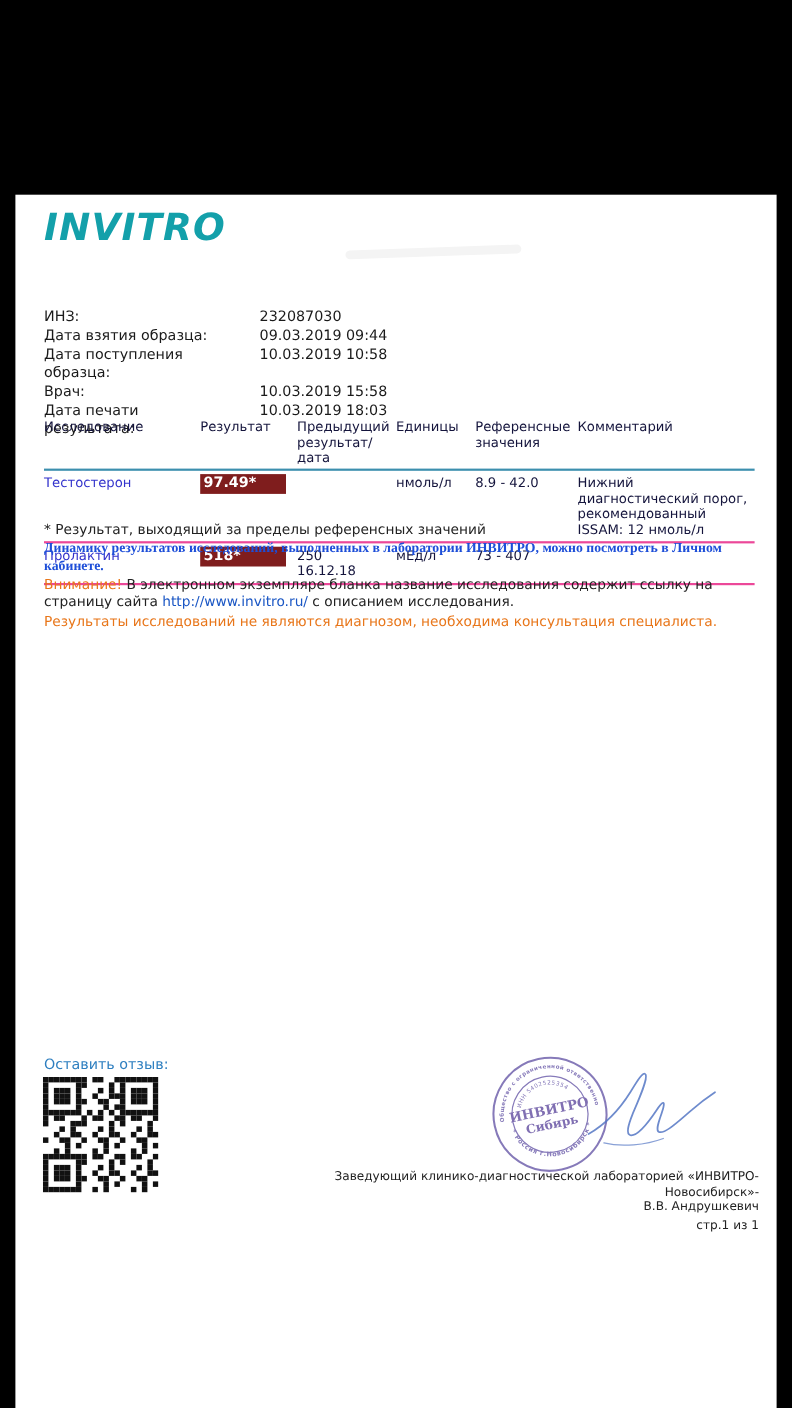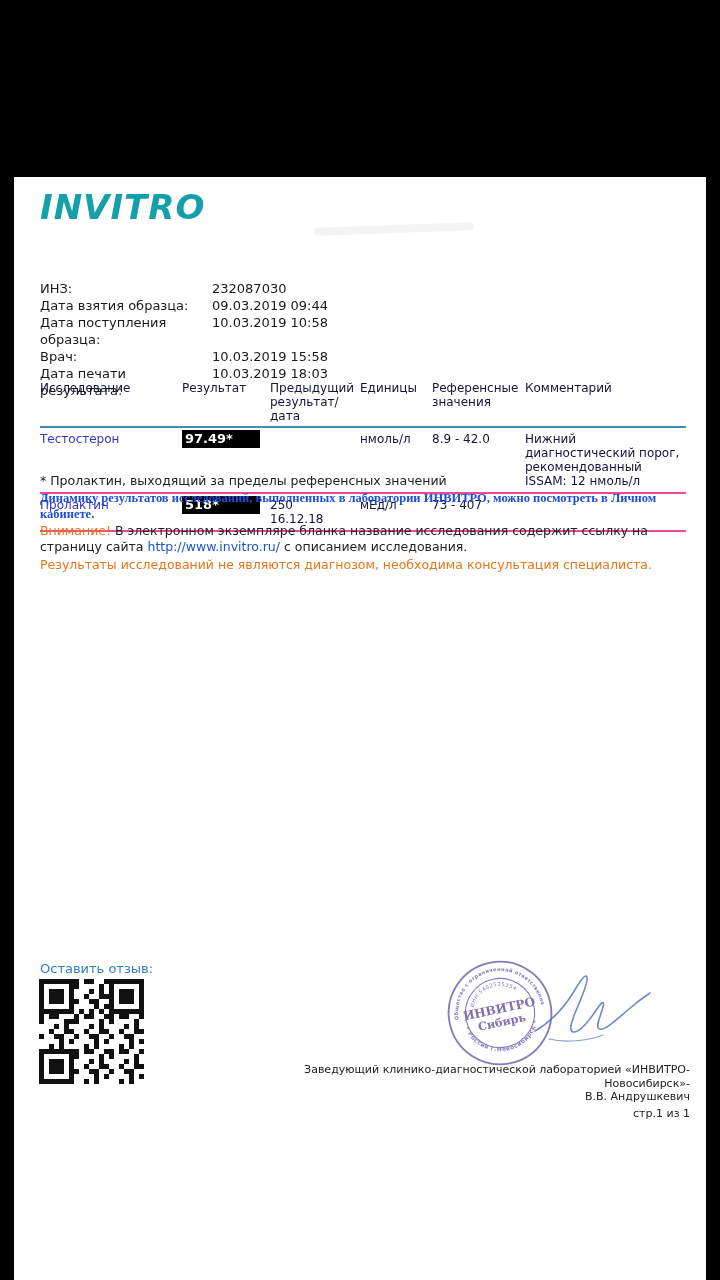--- a/index.html
+++ b/index.html
@@ -12,35 +12,35 @@
   .logo {
     position:absolute; left:26px; top:10px;
     font-size:34px; font-weight:bold; font-style:italic;
     letter-spacing:1px; color:#13a0aa;
   }
   .scan-smudge {
     position:absolute; left:300px; top:48px; width:160px; height:8px;
     background:#f4f4f4; transform:rotate(-2deg); border-radius:4px;
   }
   .info-block { position:absolute; left:26px; top:103px; font-size:13px; }
-  .info-row { display:flex; line-height:17px; }
+  .info-row { display:flex; line-height:17px;gap:24px; }
   .info-label { width:172px; }
   .info-value { }
   .lab-table {
     position:absolute; left:26px; top:204px; width:646px; font-size:12px;
     color:#14143c;
   }
   .t-grid { display:grid; grid-template-columns:142px 88px 90px 72px 93px 1fr; }
   .t-head { line-height:14px; padding-bottom:3px; border-bottom:2px solid #3c8fae; }
   .t-row  { line-height:14px; padding-top:4px; padding-bottom:4px;
             border-bottom:2px solid #ec4899; min-height:41px; }
   .t-row.short { min-height:32px; }
   .test-name { color:#3333cc; cursor:pointer; }
   .result-box {
-    display:inline-block; width:78px; background:#000000; color:#fff;
+    display:inline-block; width:78px; background:#7f1d1d; color:#fff;
     font-weight:bold; font-size:13px; line-height:18px; padding-left:3px;
     margin-top:-2px;
   }
   .comment-cell { color:#14143c; }
   .footnote { position:absolute; left:26px; top:296px; font-size:12.5px; color:#222; }
   .dynamics {
     position:absolute; left:26px; top:313px; width:646px;
     font-size:12.5px; font-weight:bold; line-height:16px; color:#1d4ed8;font-family:Liberation Serif, serif;
   }
   .attention {
@@ -122,21 +122,21 @@
       <div>
         <span>250</span><br>
         <span>16.12.18</span>
       </div>
       <div>мЕд/л</div>
       <div>73 - 407</div>
       <div class="comment-cell"></div>
     </div>
   </div>
 
-  <div class="footnote">* Пролактин, выходящий за пределы референсных значений</div>
+  <div class="footnote">* Результат, выходящий за пределы референсных значений</div>
 
   <div class="dynamics">Динамику результатов исследований, выполненных в лаборатории ИНВИТРО, можно посмотреть в Личном кабинете.</div>
 
   <div class="attention">
     <span class="warn">Внимание!</span><span> В электронном экземпляре бланка название исследования содержит ссылку на страницу сайта </span><span class="link">http://www.invitro.ru/</span><span> с описанием исследования.</span>
   </div>
 
   <div class="disclaimer">Результаты исследований не являются диагнозом, необходима консультация специалиста.</div>
 
   <div class="feedback-label">Оставить отзыв:</div>

